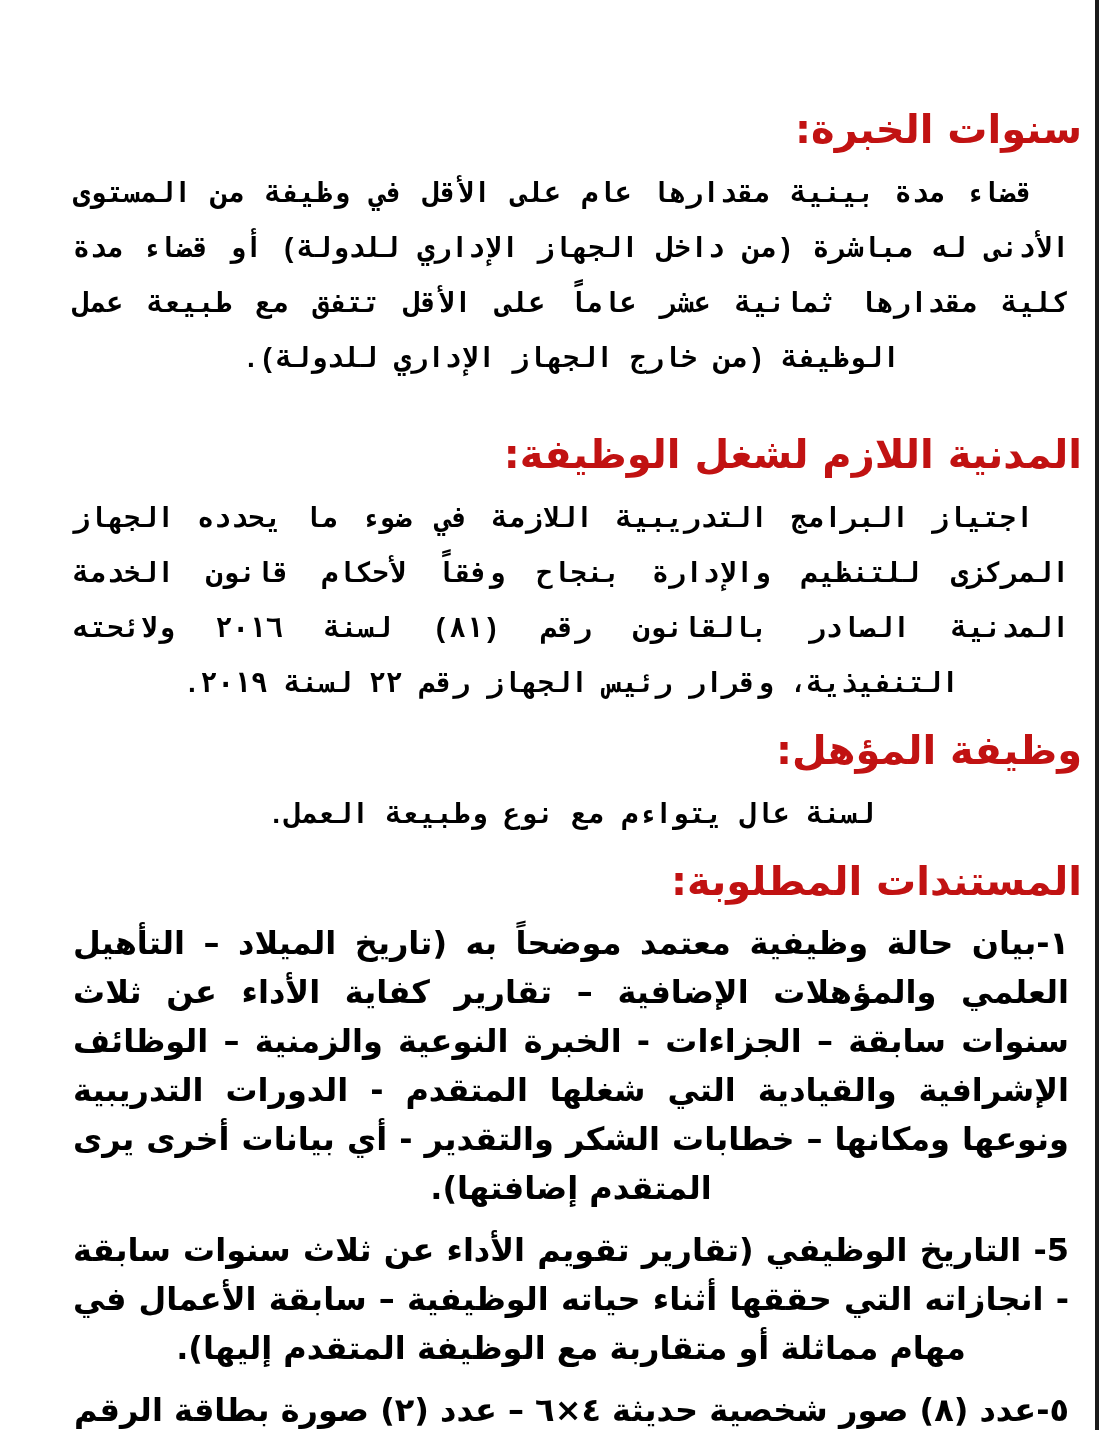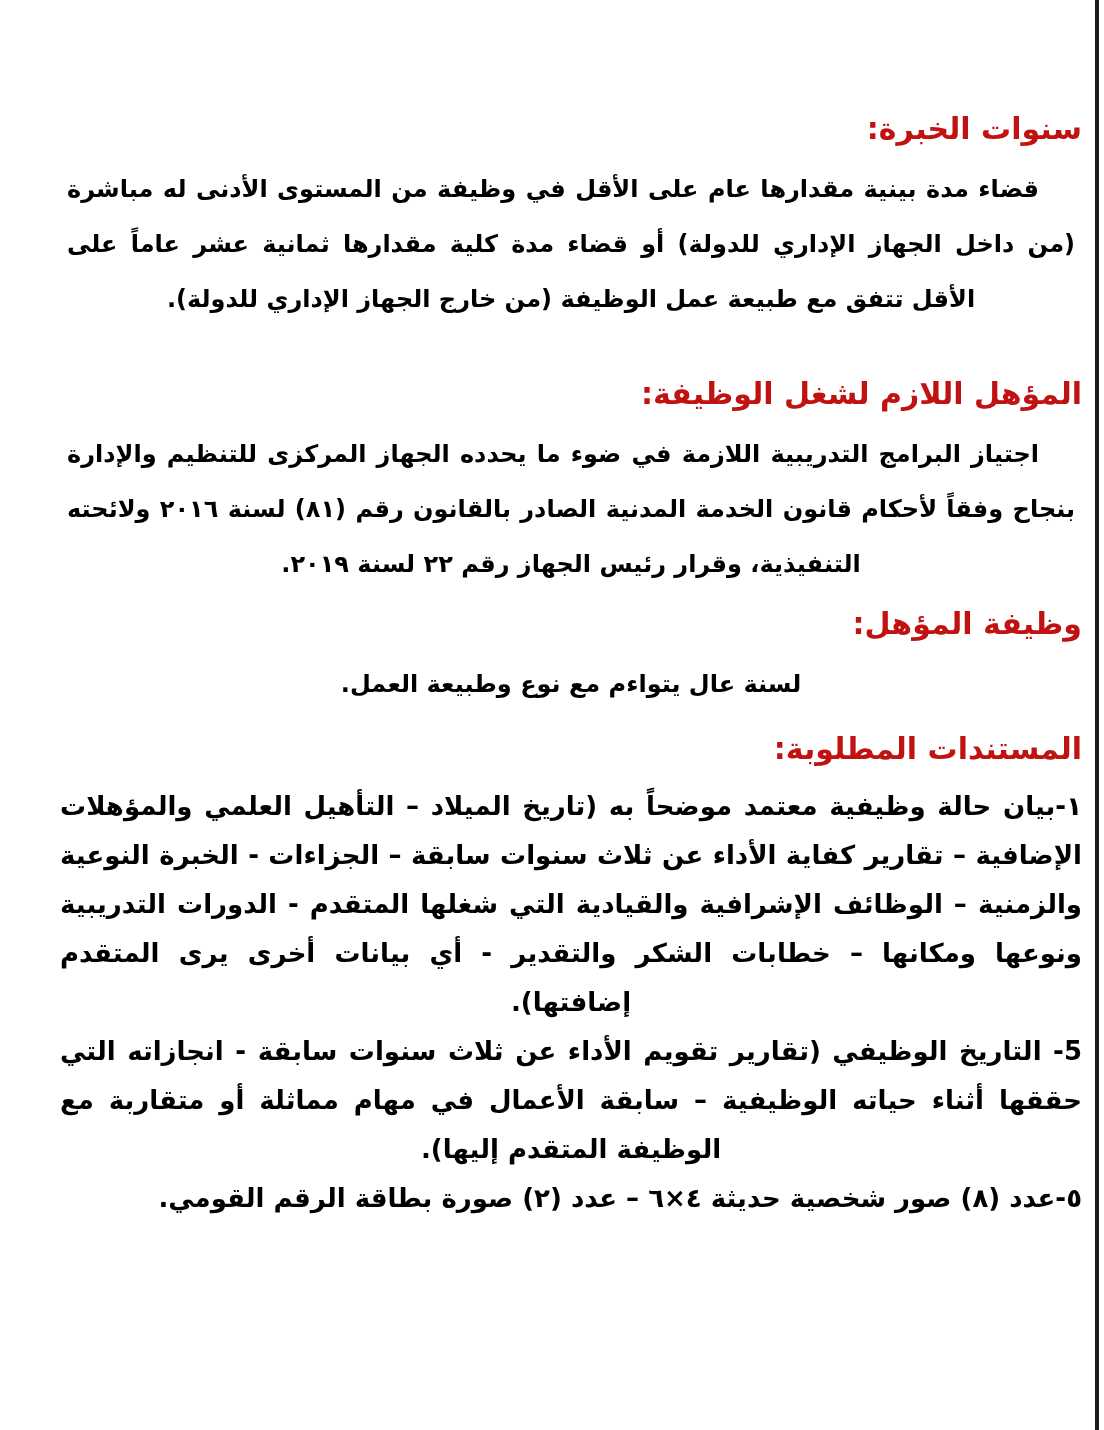--- a/index.html
+++ b/index.html
@@ -29,42 +29,43 @@
   .content {
     position: absolute;
     top: 0;
     right: 22px;
     width: 1022px;
     padding-top: 104px;
   }
   .hd {
     margin: 0 0 8px 0;
     color: #c11212;
-    font-size: 30px;
+    font-size: 40px;
     line-height: 50px;
     text-align: right;
     font-weight: 700;
   }
   .para {
-    margin: 7px;
-    font-size: 24px;
+    margin: 13px;
+    font-size: 28px;
     line-height: 55px;
     text-align: justify;
     text-align-last: center;
+    font-family: Liberation Mono, monospace;
   }
   .p-indent {
     text-indent: 36px;
   }
   .single-center {
     text-align: center;
     text-align-last: center;
   }
   .item {
-    margin: 0;
-    font-size: 26px;
+    margin: 13px;
+    font-size: 32px;
     line-height: 49px;
     text-align: justify;
     text-align-last: center;
   }
   .item-right {
     text-align: right;
     text-align-last: right;
   }
   .sec-training { margin-top: 42px; }
   .sec-qualification { margin-top: 2px; }
@@ -78,21 +79,21 @@
   <div class="edge-line"></div>
 
   <div class="content">
 
     <section>
       <h2 class="hd">سنوات الخبرة:</h2>
       <p class="para p-indent">قضاء مدة بينية مقدارها عام على الأقل في وظيفة من المستوى الأدنى له مباشرة (من داخل الجهاز الإداري للدولة) أو قضاء مدة كلية مقدارها ثمانية عشر عاماً على الأقل تتفق مع طبيعة عمل الوظيفة (من خارج الجهاز الإداري للدولة).</p>
     </section>
 
     <section class="sec-training">
-      <h2 class="hd">المؤهل اللازم لشغل الوظيفة:</h2>
+      <h2 class="hd">المدنية اللازم لشغل الوظيفة:</h2>
       <p class="para p-indent">اجتياز البرامج التدريبية اللازمة في ضوء ما يحدده الجهاز المركزى للتنظيم والإدارة بنجاح وفقاً لأحكام قانون الخدمة المدنية الصادر بالقانون رقم (٨١) لسنة ٢٠١٦ ولائحته التنفيذية، وقرار رئيس الجهاز رقم ٢٢ لسنة ٢٠١٩.</p>
     </section>
 
     <section class="sec-qualification">
       <h2 class="hd">وظيفة المؤهل:</h2>
       <p class="para single-center">لسنة عال يتواءم مع نوع وطبيعة العمل.</p>
     </section>
 
     <section class="sec-documents">
       <h2 class="hd">المستندات المطلوبة:</h2>

